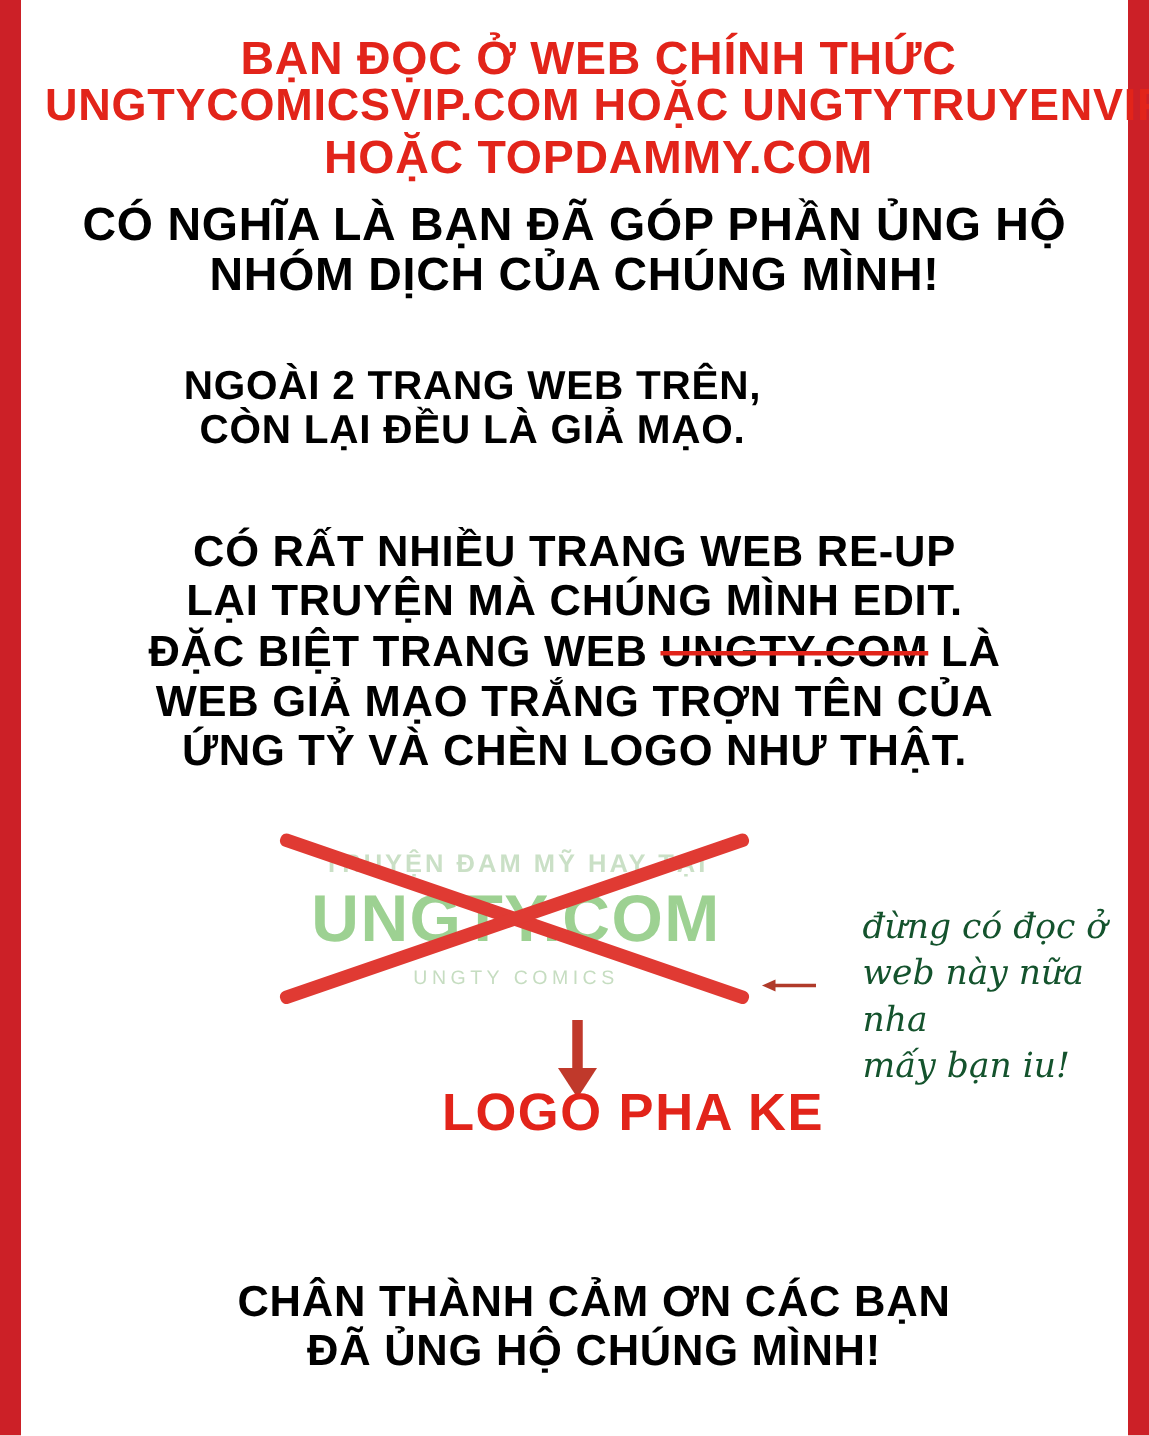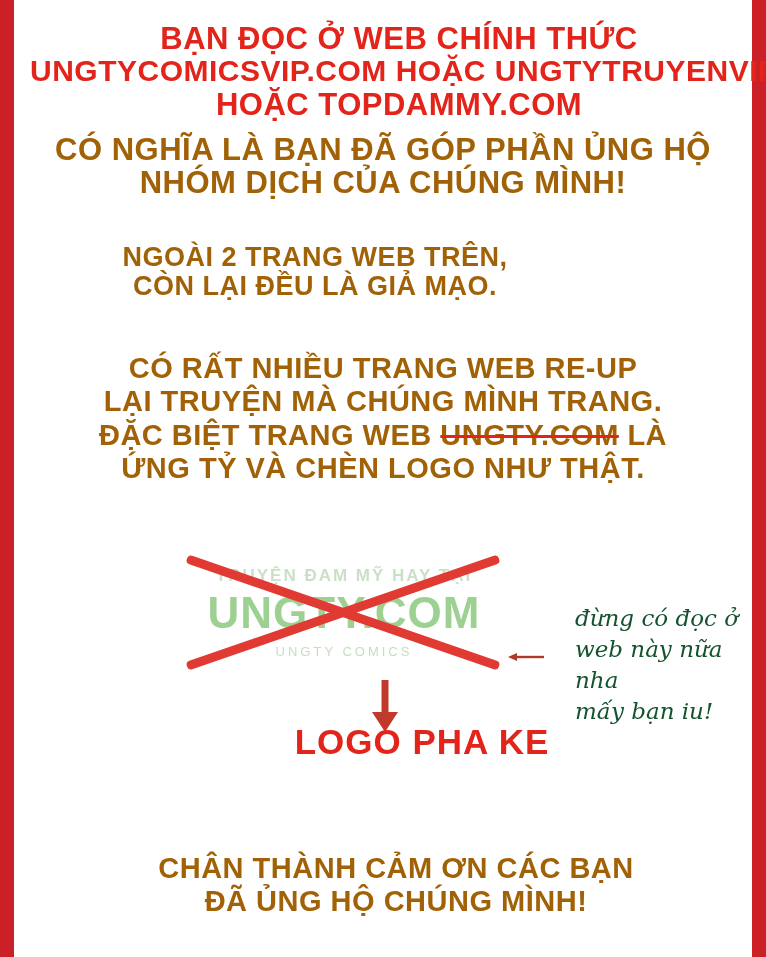--- a/index.html
+++ b/index.html
@@ -34,21 +34,21 @@
   }
 
   
   .block {
     text-align: center;
     line-height: 1.08;
     letter-spacing: 0.5px;
   }
 
   .red  { color: #e2241a; }
-  .blue { color: #a16207; }
+  .blue { color: #000000; }
 
   #header-block {
     position: absolute;
     left: 16px;
     top: 22px;
     width: 738px;
     font-size: 31px;
     font-weight: bold;
   }
   #header-block .line { white-space: nowrap; }
@@ -214,24 +214,25 @@
     <div>NHÓM DỊCH CỦA CHÚNG MÌNH!</div>
   </div>
 
   <div class="block blue" id="note-block">
     <div>NGOÀI 2 TRANG WEB TRÊN,</div>
     <div>CÒN LẠI ĐỀU LÀ GIẢ MẠO.</div>
   </div>
 
   <div class="block blue" id="warning-block">
     <div>CÓ RẤT NHIỀU TRANG WEB RE-UP</div>
-    <div>LẠI TRUYỆN MÀ CHÚNG MÌNH TRANG.</div>
+    <div>LẠI TRUYỆN MÀ CHÚNG MÌNH EDIT.</div>
     <div>
       <span>ĐẶC BIỆT TRANG WEB </span><span class="strike">UNGTY.COM</span><span> LÀ</span>
     </div>
+    <div>WEB GIẢ MẠO TRẮNG TRỢN TÊN CỦA</div>
     <div>ỨNG TỶ VÀ CHÈN LOGO NHƯ THẬT.</div>
   </div>
 
   <div id="fake-logo-area">
     <div id="fake-logo-top">TRUYỆN ĐAM MỸ HAY TẠI</div>
     <div id="fake-logo-word">UNGTY.COM</div>
     <div id="fake-logo-sub">UNGTY COMICS</div>
     <div class="x-stroke" id="x-stroke-a"></div>
     <div class="x-stroke" id="x-stroke-b"></div>
   </div>

